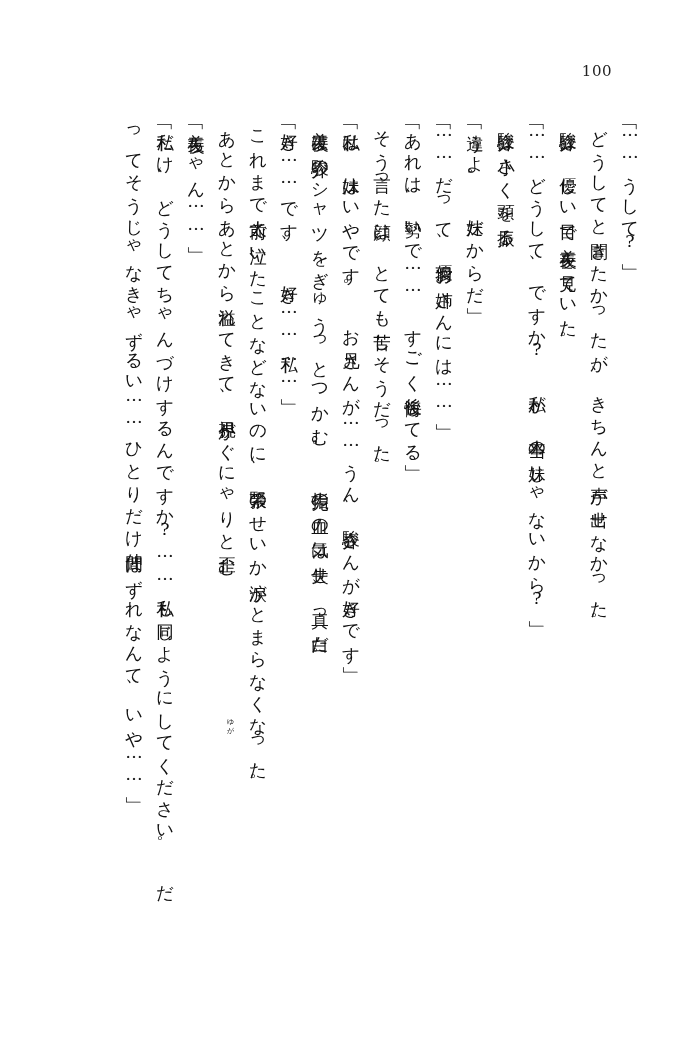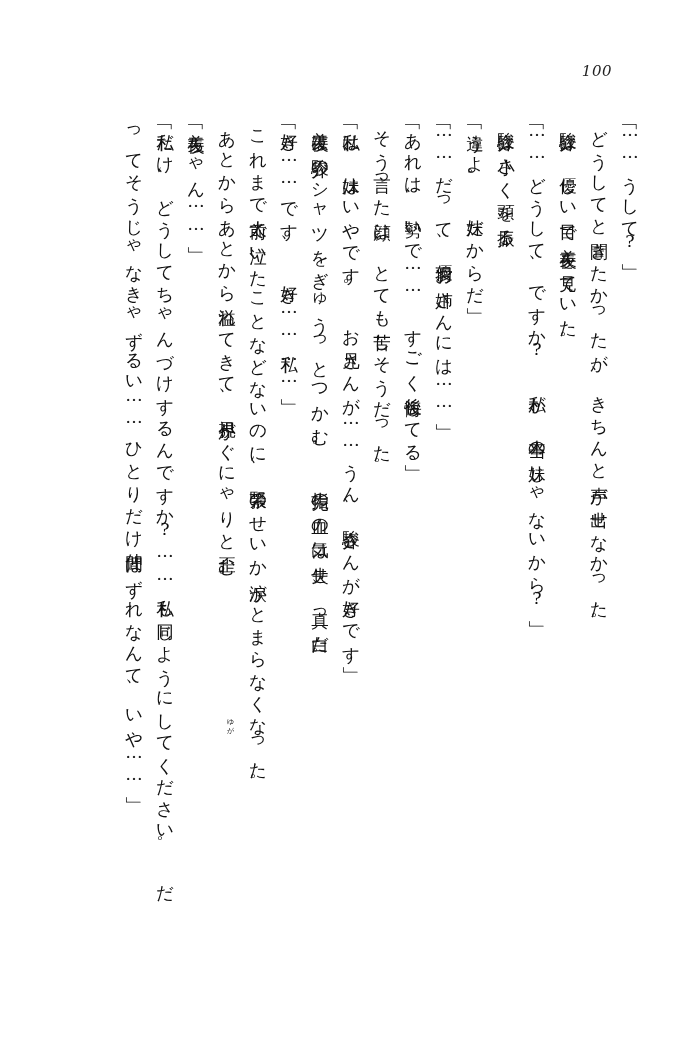--- a/index.html
+++ b/index.html
@@ -14,21 +14,20 @@
     background: #ffffff;
     overflow: hidden;
     font-family: "DejaVu Serif", "Liberation Serif", serif;
     color: #1a1a1a;
   }
   .page-number {
     position: absolute;
     top: 62px;
     right: 78px;
     font-family: "DejaVu Serif", "Liberation Serif", serif;
-    font-style: italic;
     font-size: 15px;
     color: #222;
     letter-spacing: 0.5px;
   }
   .body-text {
     position: absolute;
     top: 118px;
     right: 52px;
     left: 52px;
     bottom: 60px;

